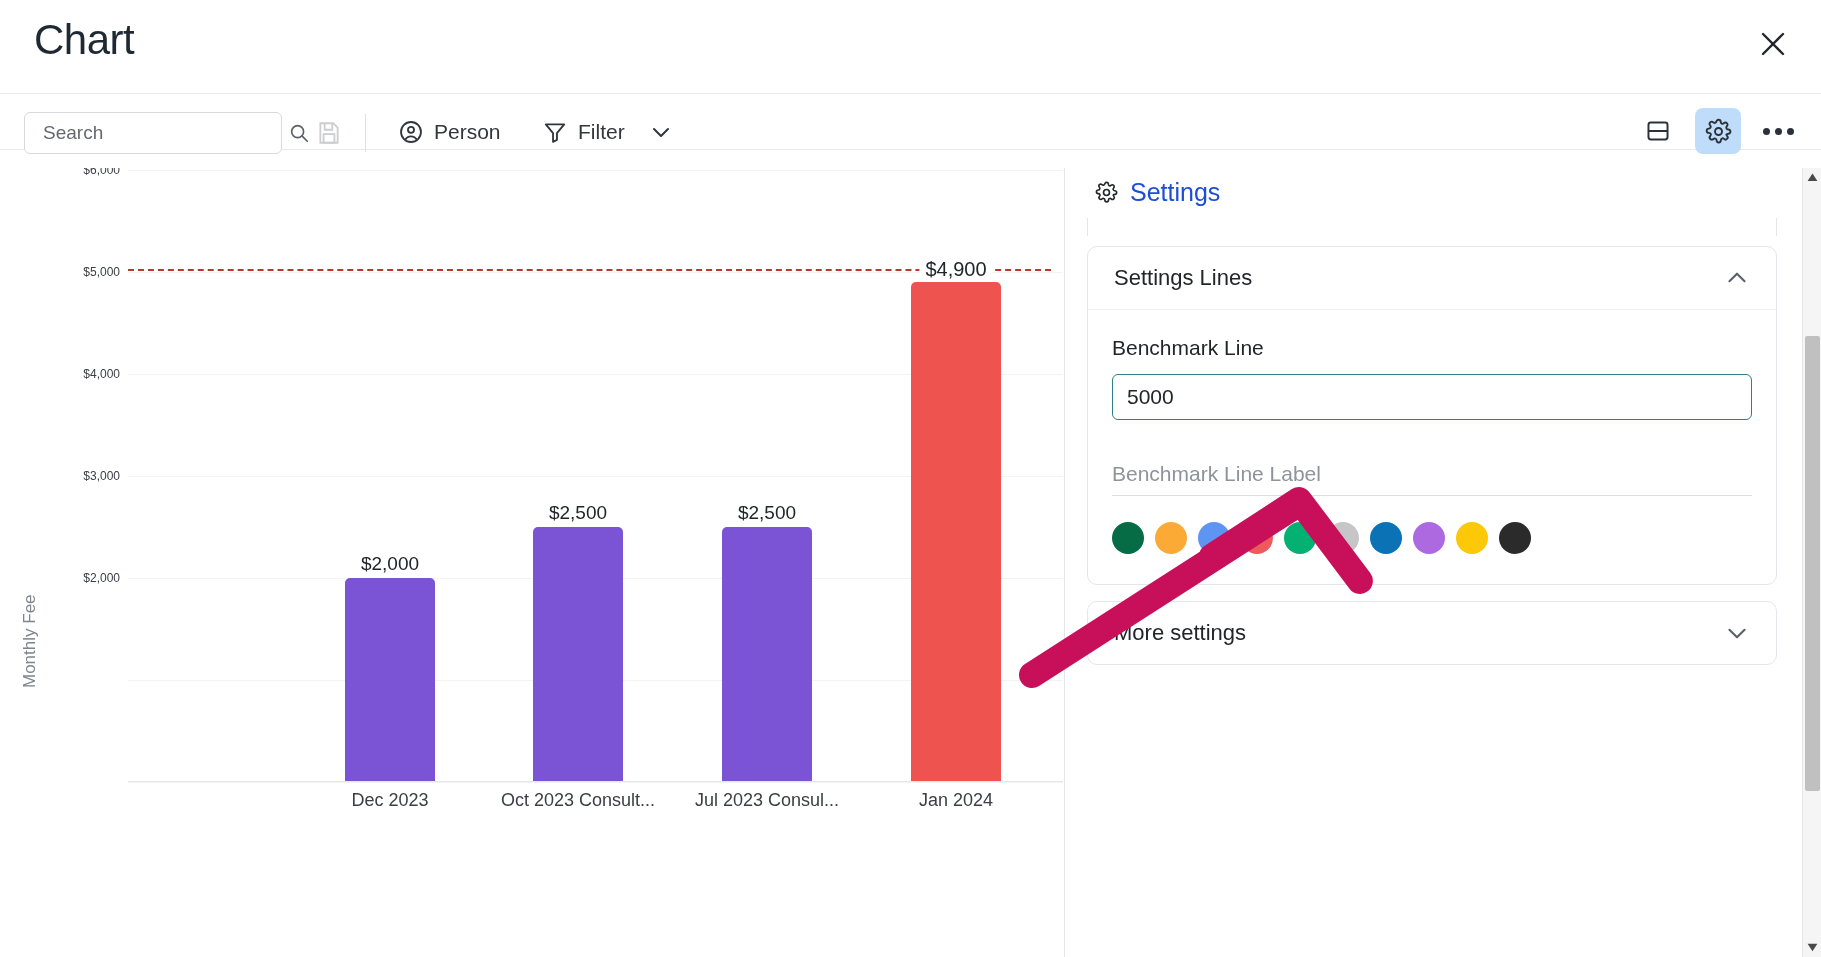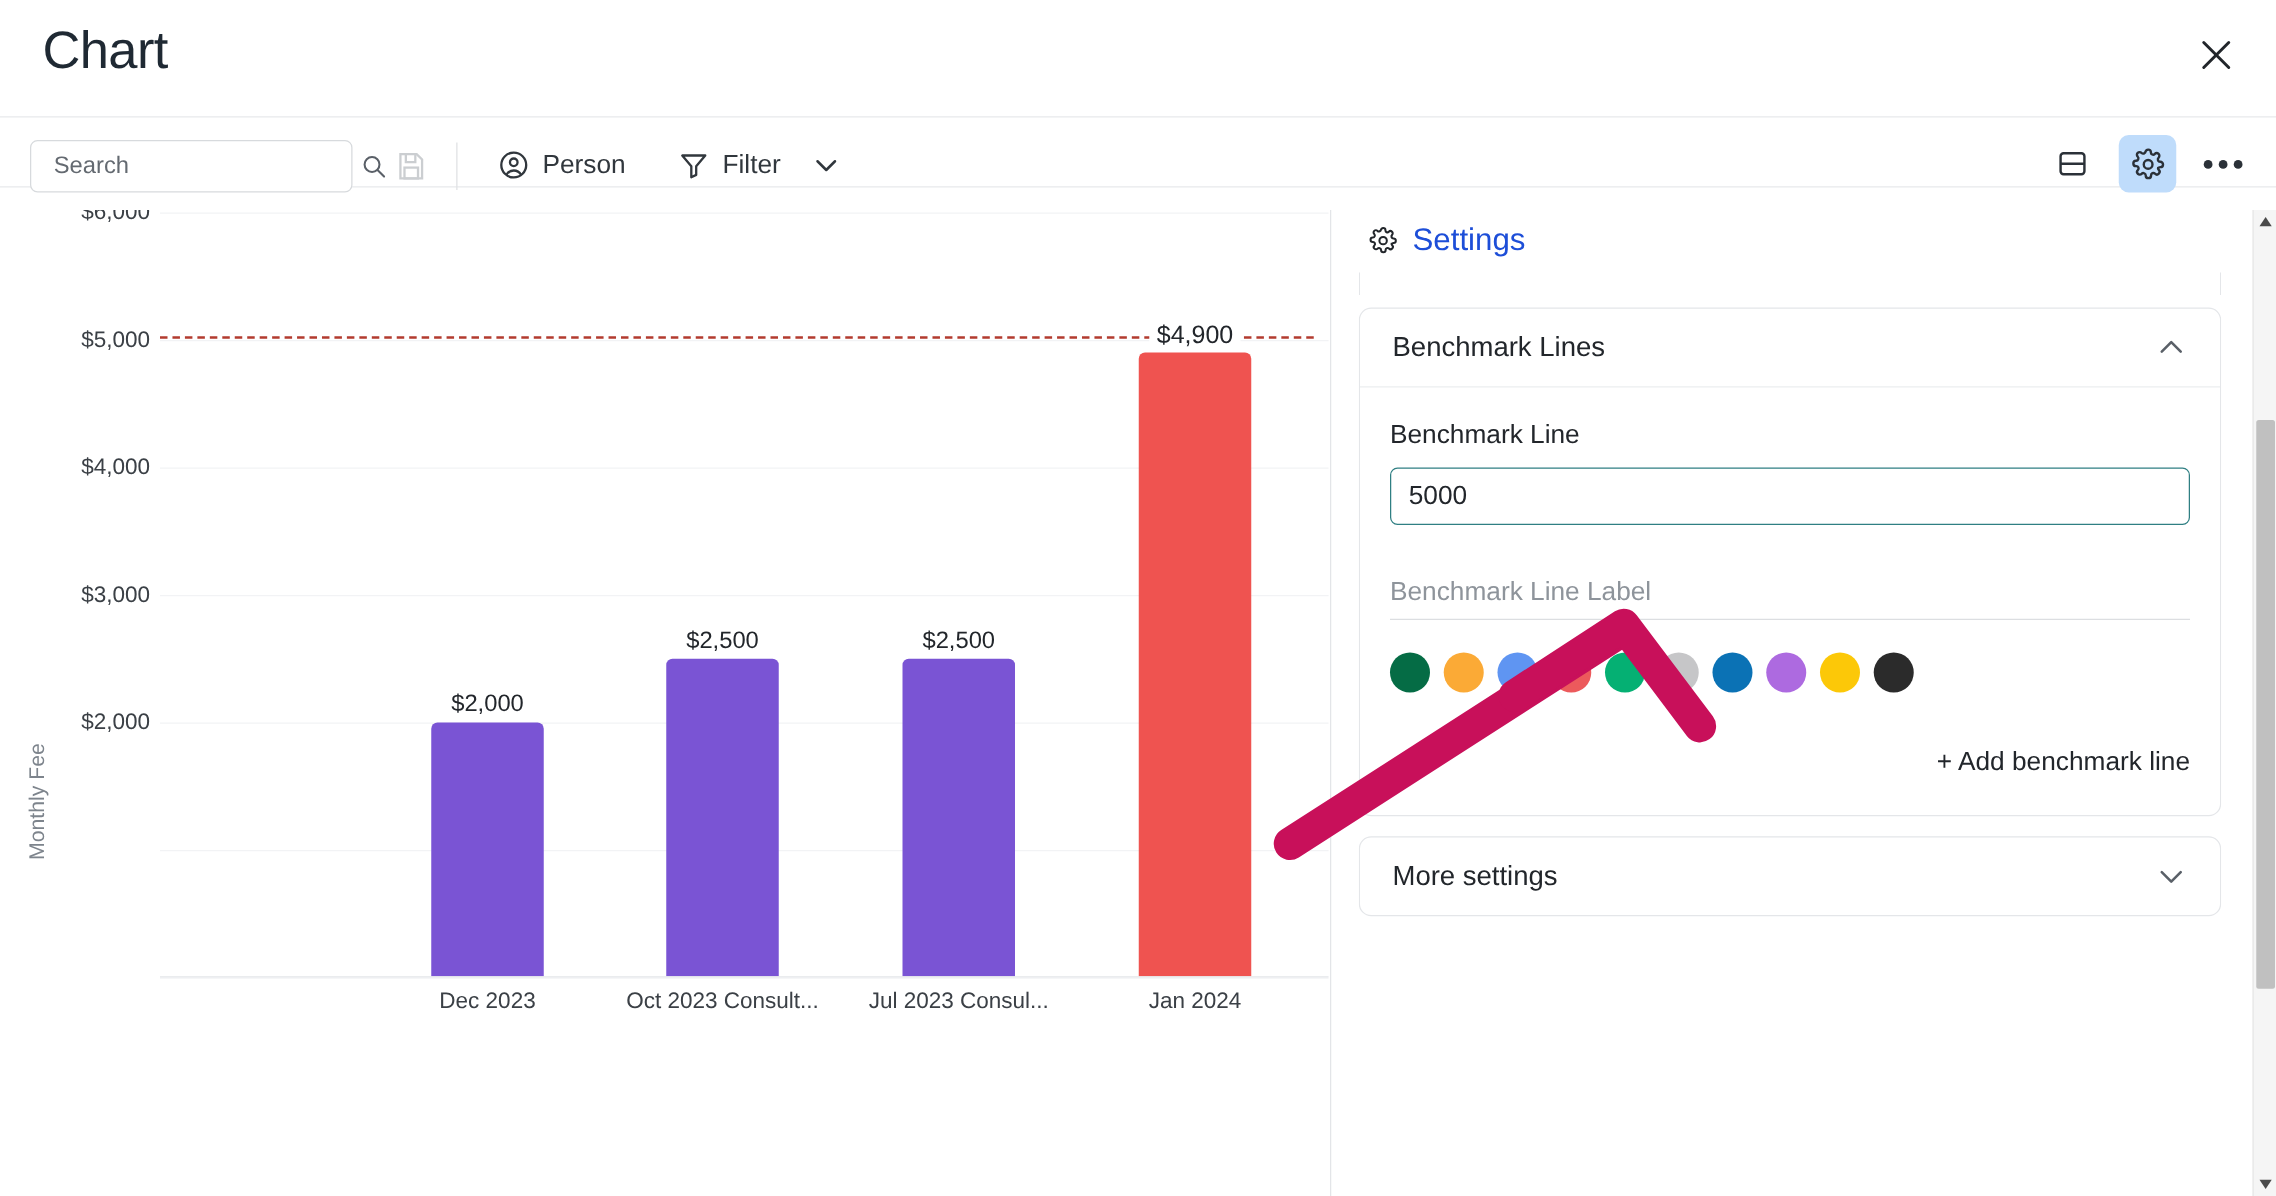--- a/index.html
+++ b/index.html
@@ -76,21 +76,21 @@
     background: #fff; overflow: hidden;
   }
   .plot { position: absolute; inset: 0; }
   .y-label-vert {
     position: absolute; left: 20px; top: 520px;
     transform: rotate(-90deg); transform-origin: left top;
     font-size: 17px; color: #7d848c; white-space: nowrap;
   }
   .ytick {
     position: absolute; left: 44px; width: 76px; text-align: right;
-    font-size: 18px; color: #3b4046; transform: translateY(-50%);
+    font-size: 12px; color: #3b4046; transform: translateY(-50%);
   }
   .gridline {
     position: absolute; left: 128px; right: 0; height: 1px; background: #f2f3f5;
   }
   .bar {
     position: absolute; border-radius: 5px 5px 0 0;
   }
   .bar-val {
     position: absolute; font-size: 19px; color: #22262b; text-align:center;
     transform: translateX(-50%);
@@ -304,21 +304,21 @@
       </svg>
       <span class="title">Settings</span>
     </div>
 
     <div class="panel-scroll">
 
       <div class="card-stub"></div>
 
       <div class="card">
         <div class="card-head">
-          <span class="ct">Benchmark Lines</span>
+          <span class="ct">Settings Lines</span>
           <svg width="26" height="26" viewBox="0 0 24 24" fill="none" stroke="#5a6068" stroke-width="1.9" stroke-linecap="round" stroke-linejoin="round">
             <polyline points="5,15 12,8 19,15"></polyline>
           </svg>
         </div>
         <div class="card-body">
           <div class="field-label">Benchmark Line</div>
           <input class="text-input" type="text" value="5000" style="">
           <input class="line-input" type="text" placeholder="Benchmark Line Label" style="">
 
           <div class="swatches">
@@ -327,23 +327,20 @@
             <span class="sw" style="background:#5f95f2;"></span>
             <span class="sw" style="background:#ec5a5c;"></span>
             <span class="sw" style="background:#05b073;"></span>
             <span class="sw" style="background:#c6c6c8;"></span>
             <span class="sw" style="background:#0b72b5;"></span>
             <span class="sw" style="background:#ad6ae0;"></span>
             <span class="sw" style="background:#fcc808;"></span>
             <span class="sw" style="background:#2b2b2b;"></span>
           </div>
 
-          <div class="add-row">
-            <span class="add-link">+ Add benchmark line</span>
-          </div>
         </div>
       </div>
 
       <div class="card" style="margin-top:16px;">
         <div class="card-head">
           <span class="ct">More settings</span>
           <svg width="26" height="26" viewBox="0 0 24 24" fill="none" stroke="#5a6068" stroke-width="1.9" stroke-linecap="round" stroke-linejoin="round">
             <polyline points="5,9 12,16 19,9"></polyline>
           </svg>
         </div>

